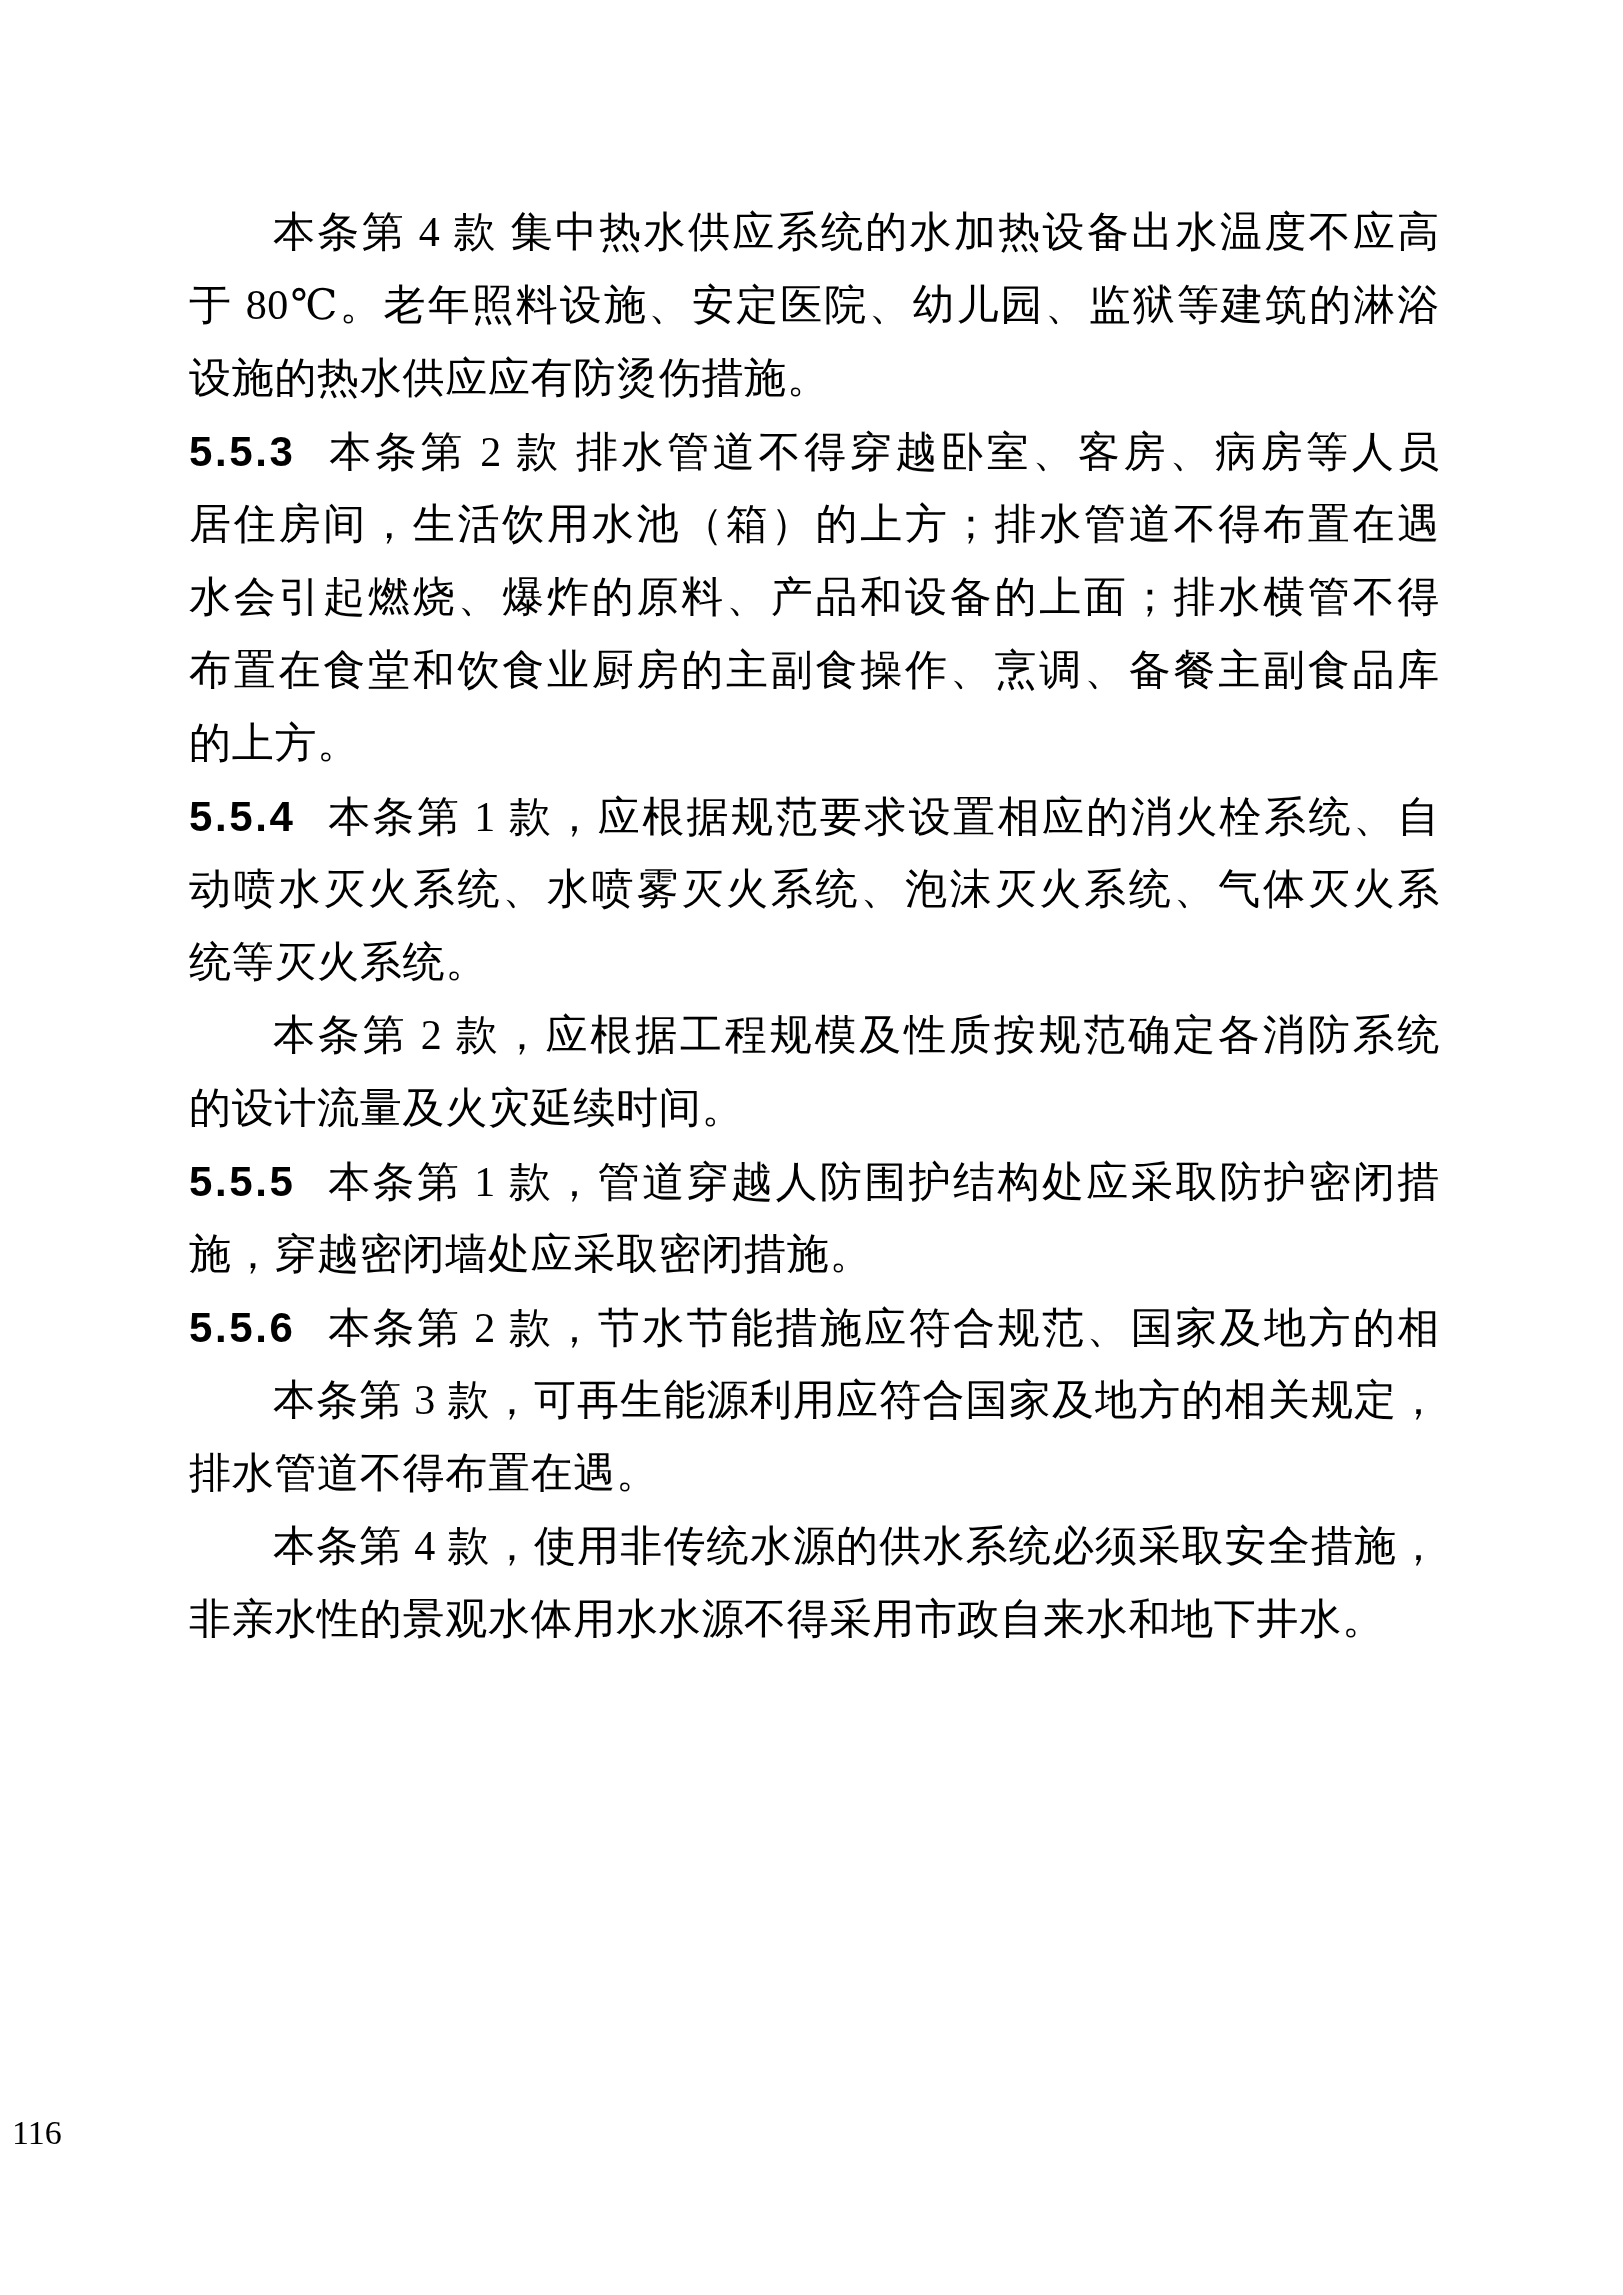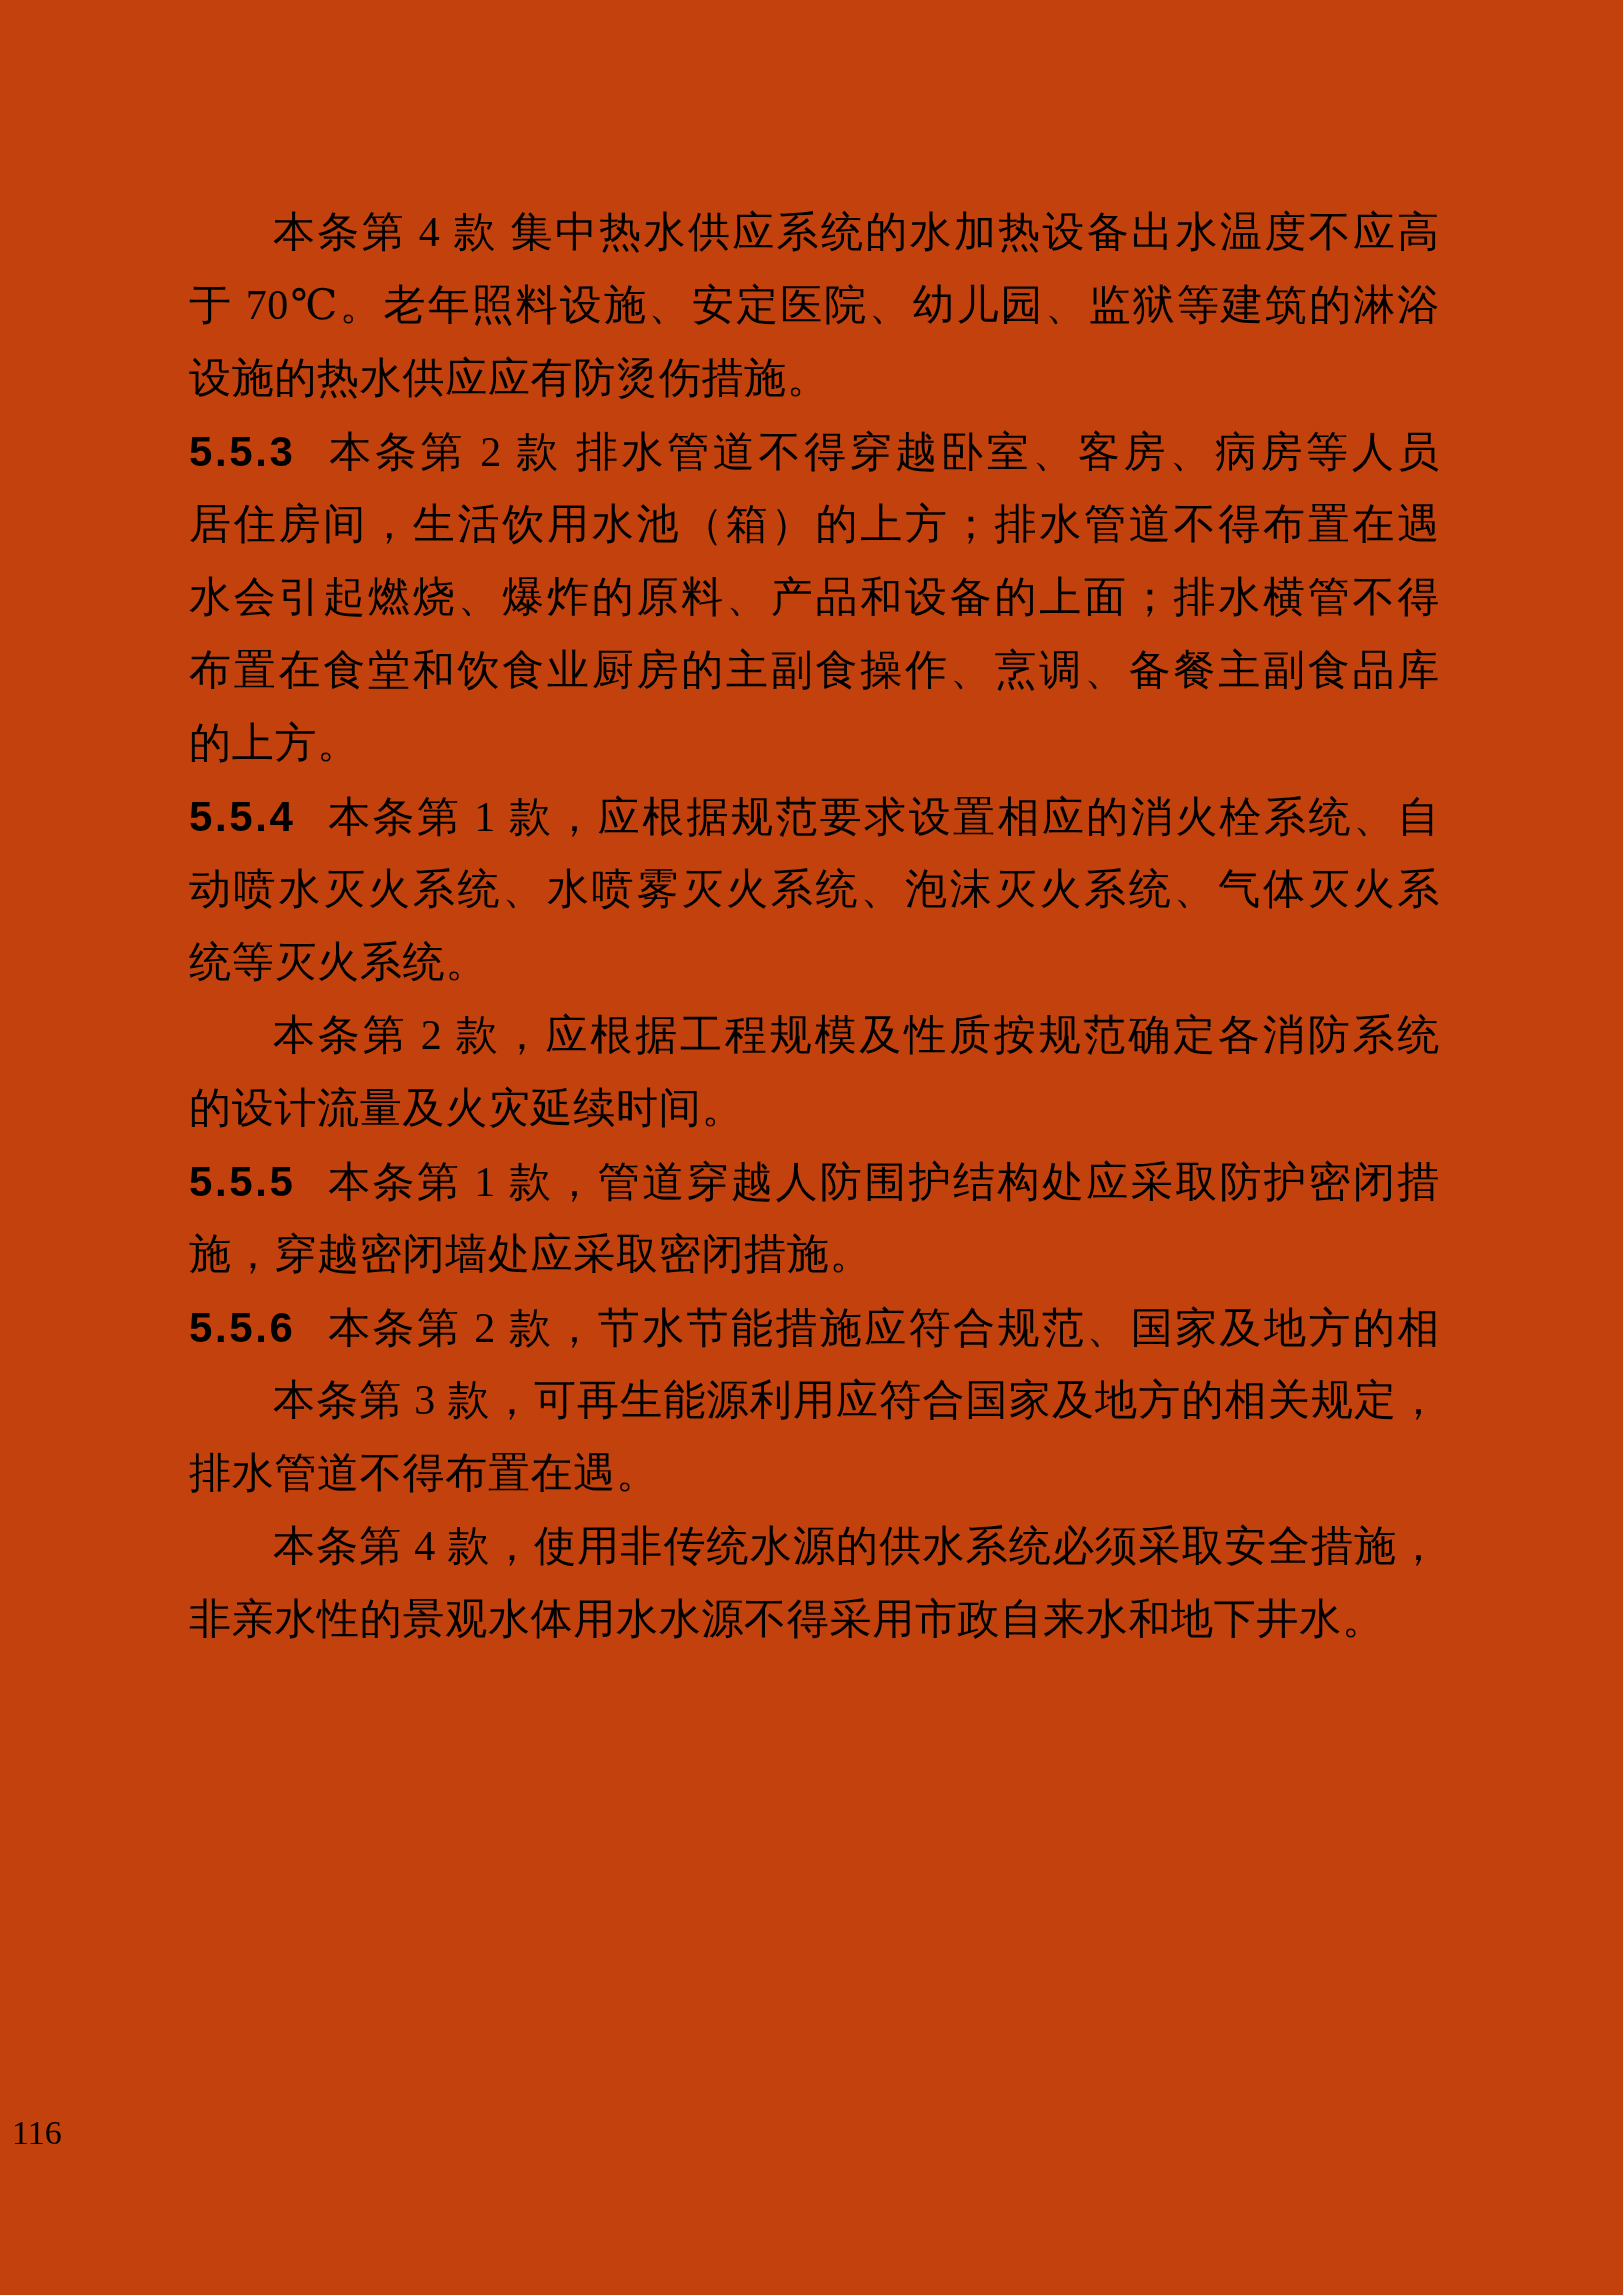--- a/index.html
+++ b/index.html
@@ -4,21 +4,21 @@
 <style>
   html, body {
     margin: 0;
     padding: 0;
     background: #e8e8e8;
   }
   .page {
     position: relative;
     width: 1623px;
     height: 2295px;
-    background: #c2410c;
+    background: #ffffff;
     margin: 0 auto;
     font-family: "Liberation Serif", "DejaVu Serif", serif;
     color: #000000;
     overflow: hidden;
   }
   .text-block {
     position: absolute;
     left: 189px;
     top: 196px;
     width: 1251px;
@@ -57,21 +57,21 @@
 </style>
 </head>
 <body>
 
 <div class="page">
 
   <div class="text-block">
 
     <div class="line indent"><span>本条第 4 款  集中热水供应系统的水加热设备出水温度不应高</span></div>
 
-    <div class="line"><span>于 70℃。老年照料设施、安定医院、幼儿园、监狱等建筑的淋浴</span></div>
+    <div class="line"><span>于 80℃。老年照料设施、安定医院、幼儿园、监狱等建筑的淋浴</span></div>
 
     <div class="line end"><span>设施的热水供应应有防烫伤措施。</span></div>
 
     <div class="line"><span class="num">5.5.3</span><span>本条第 2 款  排水管道不得穿越卧室、客房、病房等人员</span></div>
 
     <div class="line"><span>居住房间，生活饮用水池（箱）的上方；排水管道不得布置在遇</span></div>
 
     <div class="line"><span>水会引起燃烧、爆炸的原料、产品和设备的上面；排水横管不得</span></div>
 
     <div class="line"><span>布置在食堂和饮食业厨房的主副食操作、烹调、备餐主副食品库</span></div>

